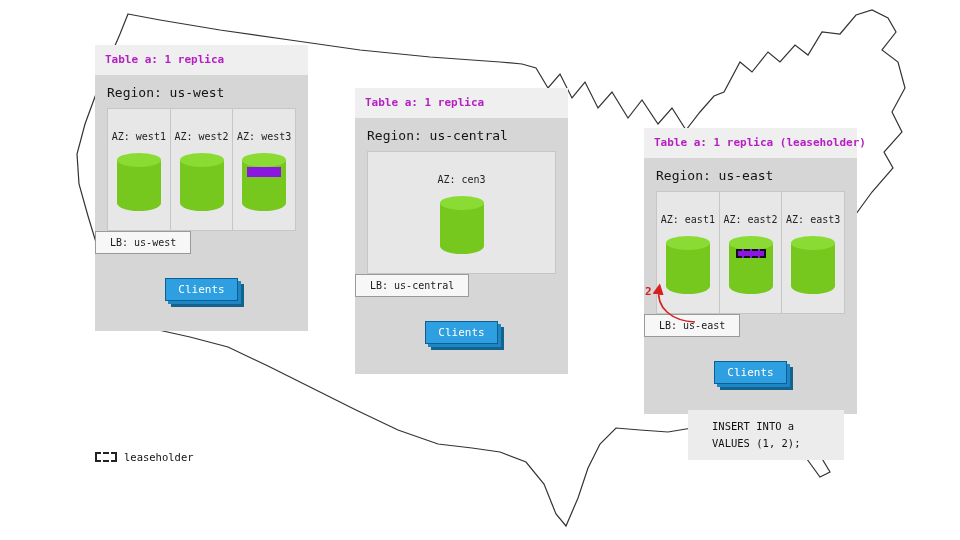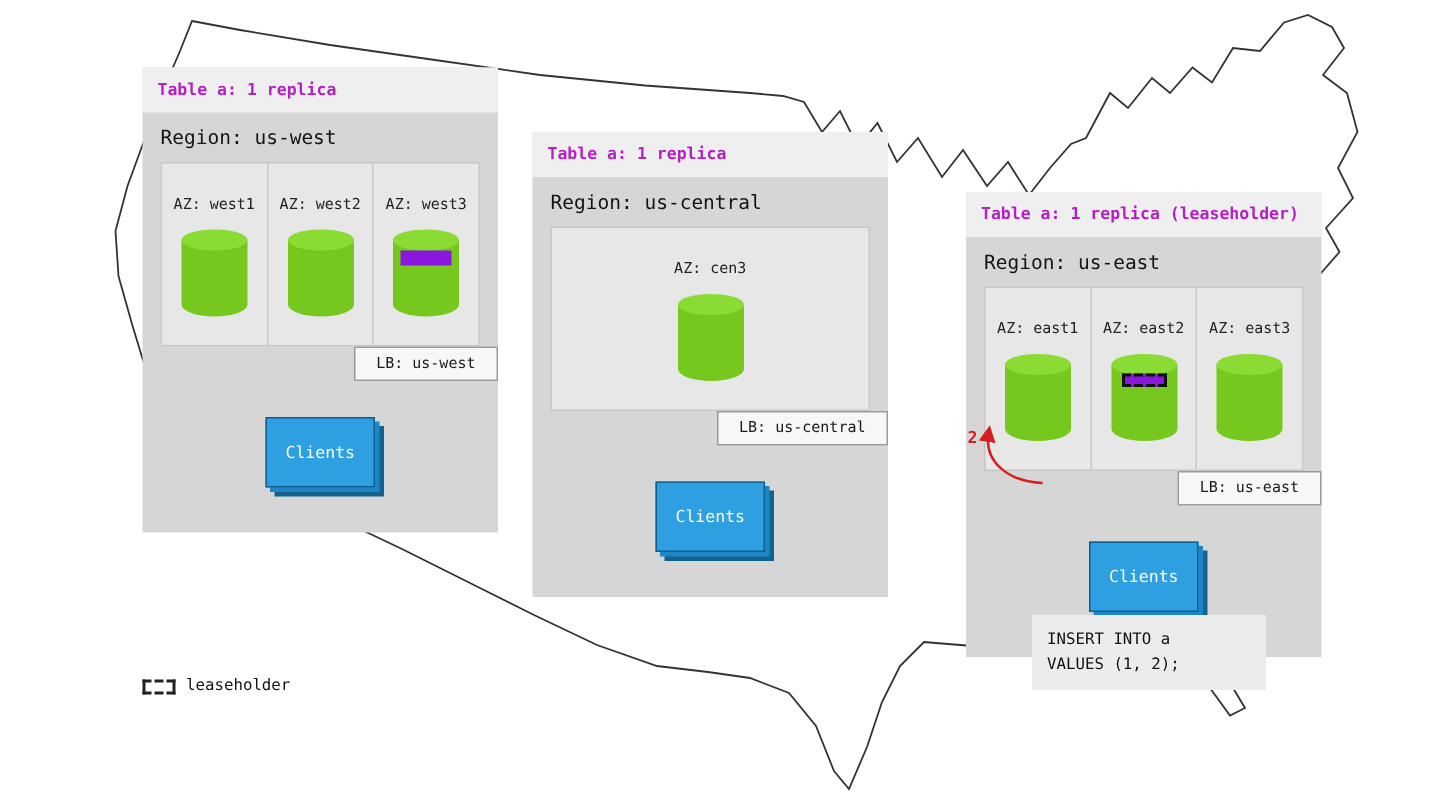--- a/index.html
+++ b/index.html
@@ -7,21 +7,21 @@
   body {
     width:960px; height:540px; position:relative; overflow:hidden;
     background:#ffffff;
     font-family:"DejaVu Sans Mono", monospace;
     color:#1a1a1a;
   }
   .map-layer { position:absolute; left:0; top:0; z-index:0; }
   .overlay-layer { position:absolute; left:0; top:0; z-index:3; pointer-events:none; }
 
   .panel {
-    position:absolute; width:237px; background:#d6d6d6; z-index:1;
+    position:absolute; width:213px; background:#d6d6d6; z-index:1;
   }
   .strip {
     height:30px; line-height:30px; padding:0 10px;
     background:#efefef; color:#b51fc4;
     font-size:11px; font-weight:bold; white-space:nowrap;
   }
   .region-title { padding:10px 12px 8px; font-size:13px; color:#141414; white-space:nowrap; }
 
   .az-box {
     margin:0 12px; background:#e7e7e7; border:1px solid #c6c6c6;
@@ -33,44 +33,44 @@
   .cyl { position:relative; display:inline-block; width:46px; height:60px; }
   .replica-bar {
     position:absolute; left:6px; top:15px; width:34px; height:10px;
     background:#8a16e0;
   }
   .replica-bar.leaseholder {
     left:8px; top:14px; width:30px; height:9px;
     border:2px dashed #101010;
   }
 
-  .lb-row { display:flex; justify-content:flex-end; }
+  .lb-row { display:flex; justify-content:flex-start; }
   .lb {
     background:#f7f7f7; border:1px solid #9a9a9a;
     font-size:10px; padding:5px 14px; white-space:nowrap;
   }
 
   .clients-row { display:flex; justify-content:center; margin-top:24px; padding-bottom:30px; }
   .clients {
     background:#2e9fe0; color:#ffffff; border:1px solid #0e5e92;
     font-family:"DejaVu Sans Mono", monospace; font-size:11px;
-    padding:16px 12px;
+    padding:4px 12px;
     box-shadow:3px 3px 0 0 #1e86c4, 6px 6px 0 0 #13638f;
     cursor:pointer;
   }
 
   .sql-box {
     position:absolute; left:688px; top:410px; width:156px; z-index:2;
-    background:#ececec; padding:8px 10px;
+    background:#ececec; padding:8px 24px;
     font-size:10.5px; line-height:1.6; color:#111;
   }
 
   .legend {
     position:absolute; left:95px; top:451px; z-index:2;
-    display:flex; align-items:flex-end; font-size:10.5px; color:#111;
+    display:flex; align-items:center; font-size:10.5px; color:#111;
   }
   .legend-swatch {
     width:22px; height:10px; border:2px dashed #222; background:#fff; margin-right:7px;
   }
 
   .step-annot {
     position:absolute; left:645px; top:285px; z-index:4;
     color:#d81f1f; font-size:11px; font-weight:bold;
   }
 </style>

